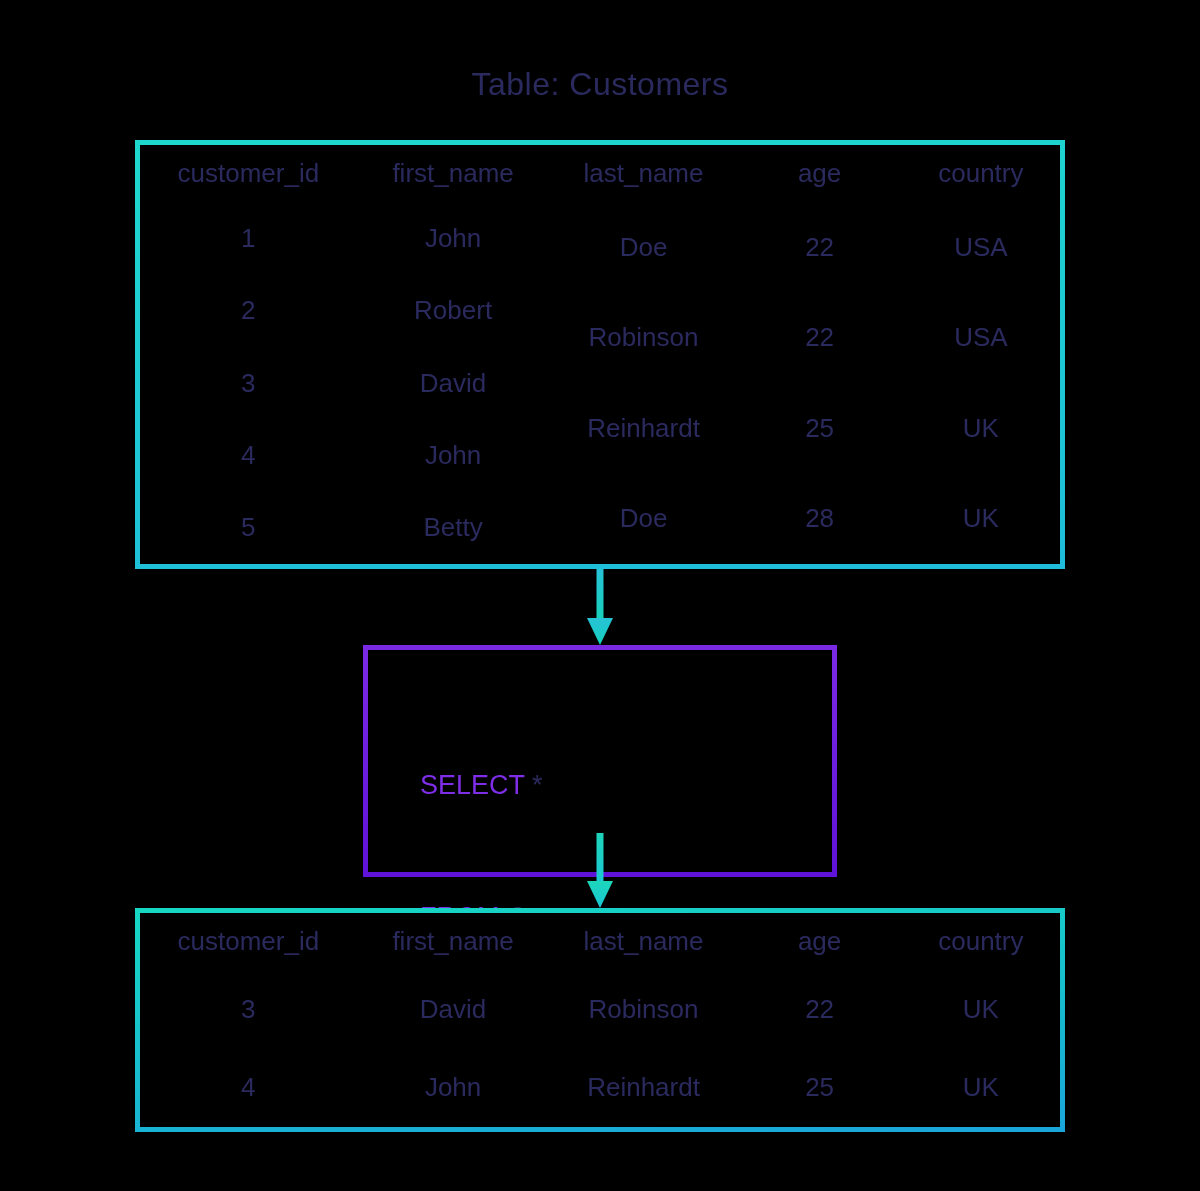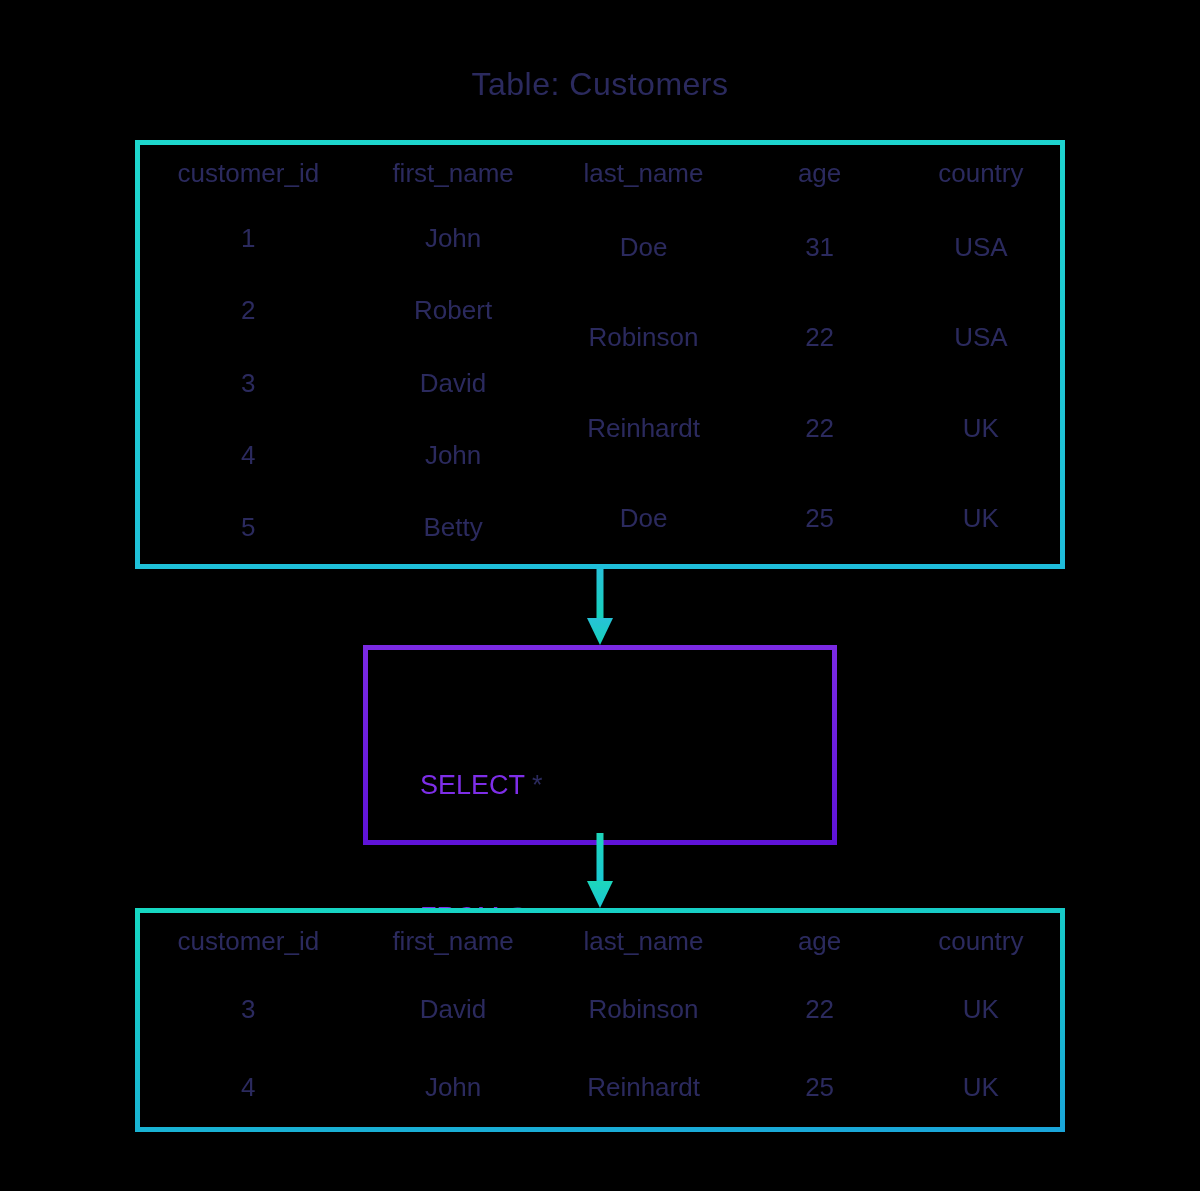--- a/index.html
+++ b/index.html
@@ -32,21 +32,21 @@
     display:flex;align-items:center;justify-content:center;
     font-size:26px;color:var(--navy,#2b2a5e);
   }
   .colgroup{display:flex;flex-direction:column;}
   .val{
     flex:1;display:flex;align-items:center;justify-content:center;
     font-size:26px;color:var(--navy,#2b2a5e);
   }
   
   .querybox{
-    position:absolute;left:363px;top:645px;width:474px;height:200px;
+    position:absolute;left:363px;top:645px;width:474px;height:232px;
     box-sizing:border-box;
     border:5px solid #6f1fe0;
     border-image:linear-gradient(180deg,#7b2ae4,#5f13d8) 1;
     padding:25px 4px 0 52px;
     font-size:27px;line-height:44px;
     white-space:pre;
   }
   .querybox .kw{color:var(--purple,#7e2ee8);}
   .querybox .pl{color:var(--navy,#2b2a5e);}
   
@@ -82,24 +82,24 @@
       <div class="val">John</div>
       <div class="val">Betty</div>
     </div>
     <div class="colgroup">
       <div class="val">Doe</div>
       <div class="val">Robinson</div>
       <div class="val">Reinhardt</div>
       <div class="val">Doe</div>
     </div>
     <div class="colgroup">
-      <div class="val">31</div>
       <div class="val">22</div>
       <div class="val">22</div>
       <div class="val">25</div>
+      <div class="val">28</div>
     </div>
     <div class="colgroup">
       <div class="val">USA</div>
       <div class="val">USA</div>
       <div class="val">UK</div>
       <div class="val">UK</div>
     </div>
   </div>
 
   <svg class="arrow a1" width="40" height="76" viewBox="0 0 40 76">

